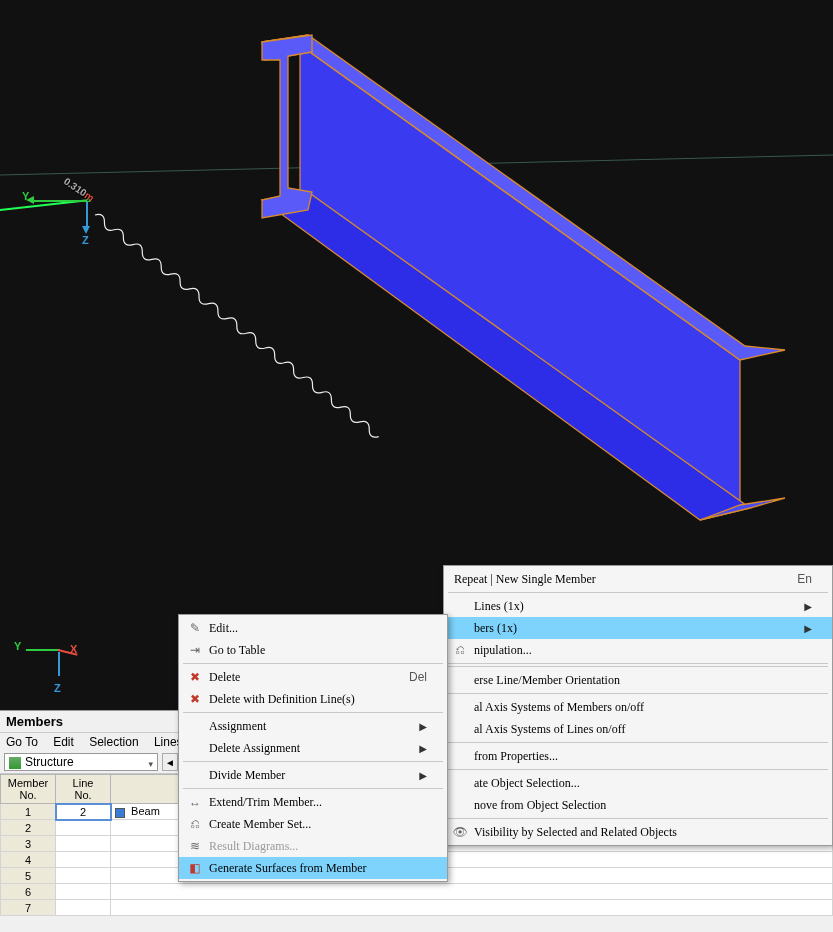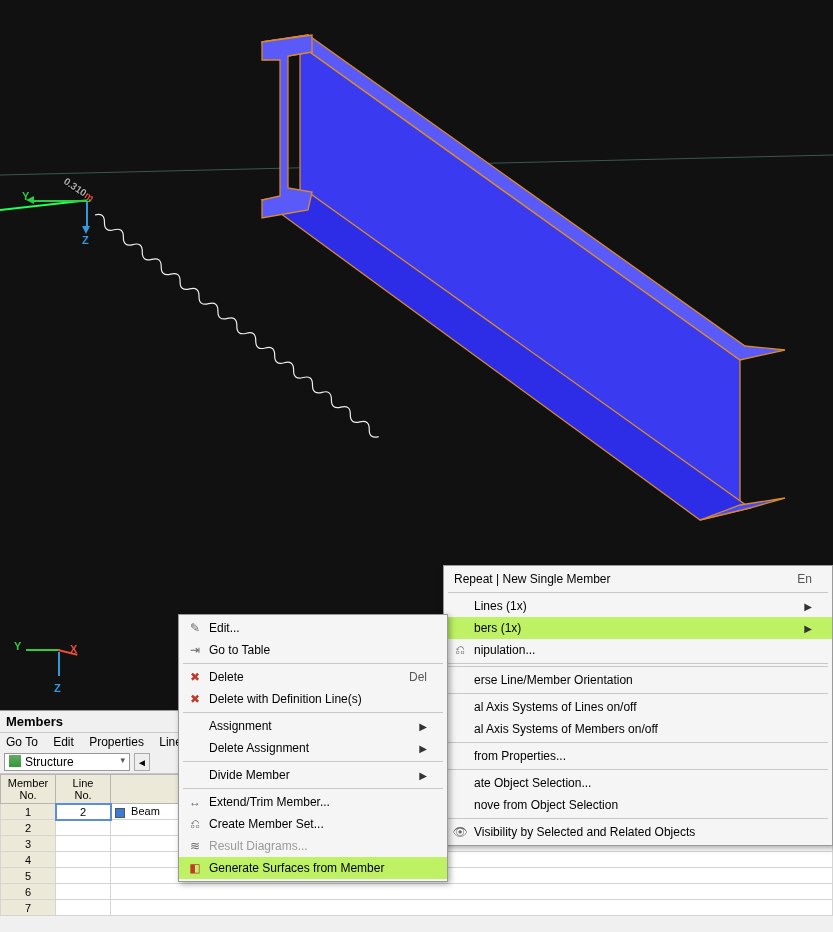--- a/index.html
+++ b/index.html
@@ -51,22 +51,22 @@
     border-bottom:1px solid #c8c8c8;
   }
   .members-panel .menubar {
     padding:2px 6px; font-size:12px;
   }
   .members-panel .menubar span { margin-right:12px; cursor:default;}
   .members-panel .toolbar {
     padding:2px 4px; border-bottom:1px solid #c8c8c8; display:flex; align-items:center; gap:4px;
   }
   .combo {
-    border:1px solid #999; background:#fff; padding:1px 4px; width:126px;
-    display:flex; align-items:flex-start; gap:4px; font-size:12px;
+    border:1px solid #999; background:#fff; padding:1px 4px; width:154px;
+    display:flex; align-items:flex-end; gap:4px; font-size:12px;
   }
   .combo-arrow { margin-left:auto; font-size:9px; color:#555;}
   .nav-btn {
     border:1px solid #aaa; background:#eee; width:16px; height:18px;
     display:flex; align-items:center; justify-content:center; font-size:10px;
   }
 
   table.grid {
     width:100%; border-collapse:collapse; background:#fff; font-size:11px;
   }
@@ -93,25 +93,25 @@
     display:flex; align-items:center;
     padding:3px 20px 3px 6px;
     font-size:12px; color:#000;
     white-space:nowrap;
     height:22px;
   }
   .ctx .item .icon {
     width:20px; text-align:center; font-size:12px; color:#666;
     display:flex; align-items:center; justify-content:center;
   }
-  .ctx .item .label { flex:1; margin-left:4px;}
+  .ctx .item .label { flex:1; margin-left:4px;font-family:Liberation Serif, serif;}
   .ctx .item .shortcut { color:#555; margin-left:30px;}
   .ctx .item .sub-arrow { font-size:10px; color:#333; margin-left:20px;}
   .ctx .item.disabled { color:#9a9a9a; }
-  .ctx .item.highlight { background:#bef264; }
+  .ctx .item.highlight { background:#7dd3fc; }
   .ctx hr {
     border:none; border-top:1px solid #c8c8c8; margin:2px 4px;
   }
 
   
   #ctx1 { left:178px; top:614px; width:270px; }
   #ctx2 { left:443px; top:565px; width:390px; }
 
   .icon-sq { display:inline-block; width:12px; height:12px; vertical-align:middle;}
 </style>
@@ -158,21 +158,21 @@
     <span class="axis axis-z" style="left:30px; top:42px;">Z</span>
     <div class="axis-line-z" style="left:34px; top:12px; height:24px;"></div>
   </div>
 </div>
 
 <div class="members-panel">
   <div class="title">Members</div>
   <div class="menubar">
     <span>Go To</span>
     <span>Edit</span>
-    <span>Properties</span>
+    <span>Selection</span>
     <span>Lines</span>
   </div>
   <div class="toolbar">
     <div class="combo">
       <span class="icon-sq" style="background:linear-gradient(#6a6,#393);"></span>
       <span>Structure</span>
       <span class="combo-arrow">▾</span>
     </div>
     <div class="nav-btn">◄</div>
   </div>
@@ -247,25 +247,25 @@
       </div>
       <hr>
       <hr>
       <div class="item">
         <span class="icon"></span>
         <span class="label">erse Line/Member Orientation</span>
       </div>
       <hr>
       <div class="item">
         <span class="icon"></span>
+        <span class="label">al Axis Systems of Members on/off</span>
+      </div>
+      <div class="item">
+        <span class="icon"></span>
         <span class="label">al Axis Systems of Lines on/off</span>
-      </div>
-      <div class="item">
-        <span class="icon"></span>
-        <span class="label">al Axis Systems of Members on/off</span>
       </div>
       <hr>
       <div class="item">
         <span class="icon"></span>
         <span class="label">from Properties...</span>
       </div>
       <hr>
       <div class="item">
         <span class="icon"></span>
         <span class="label">ate Object Selection...</span>

